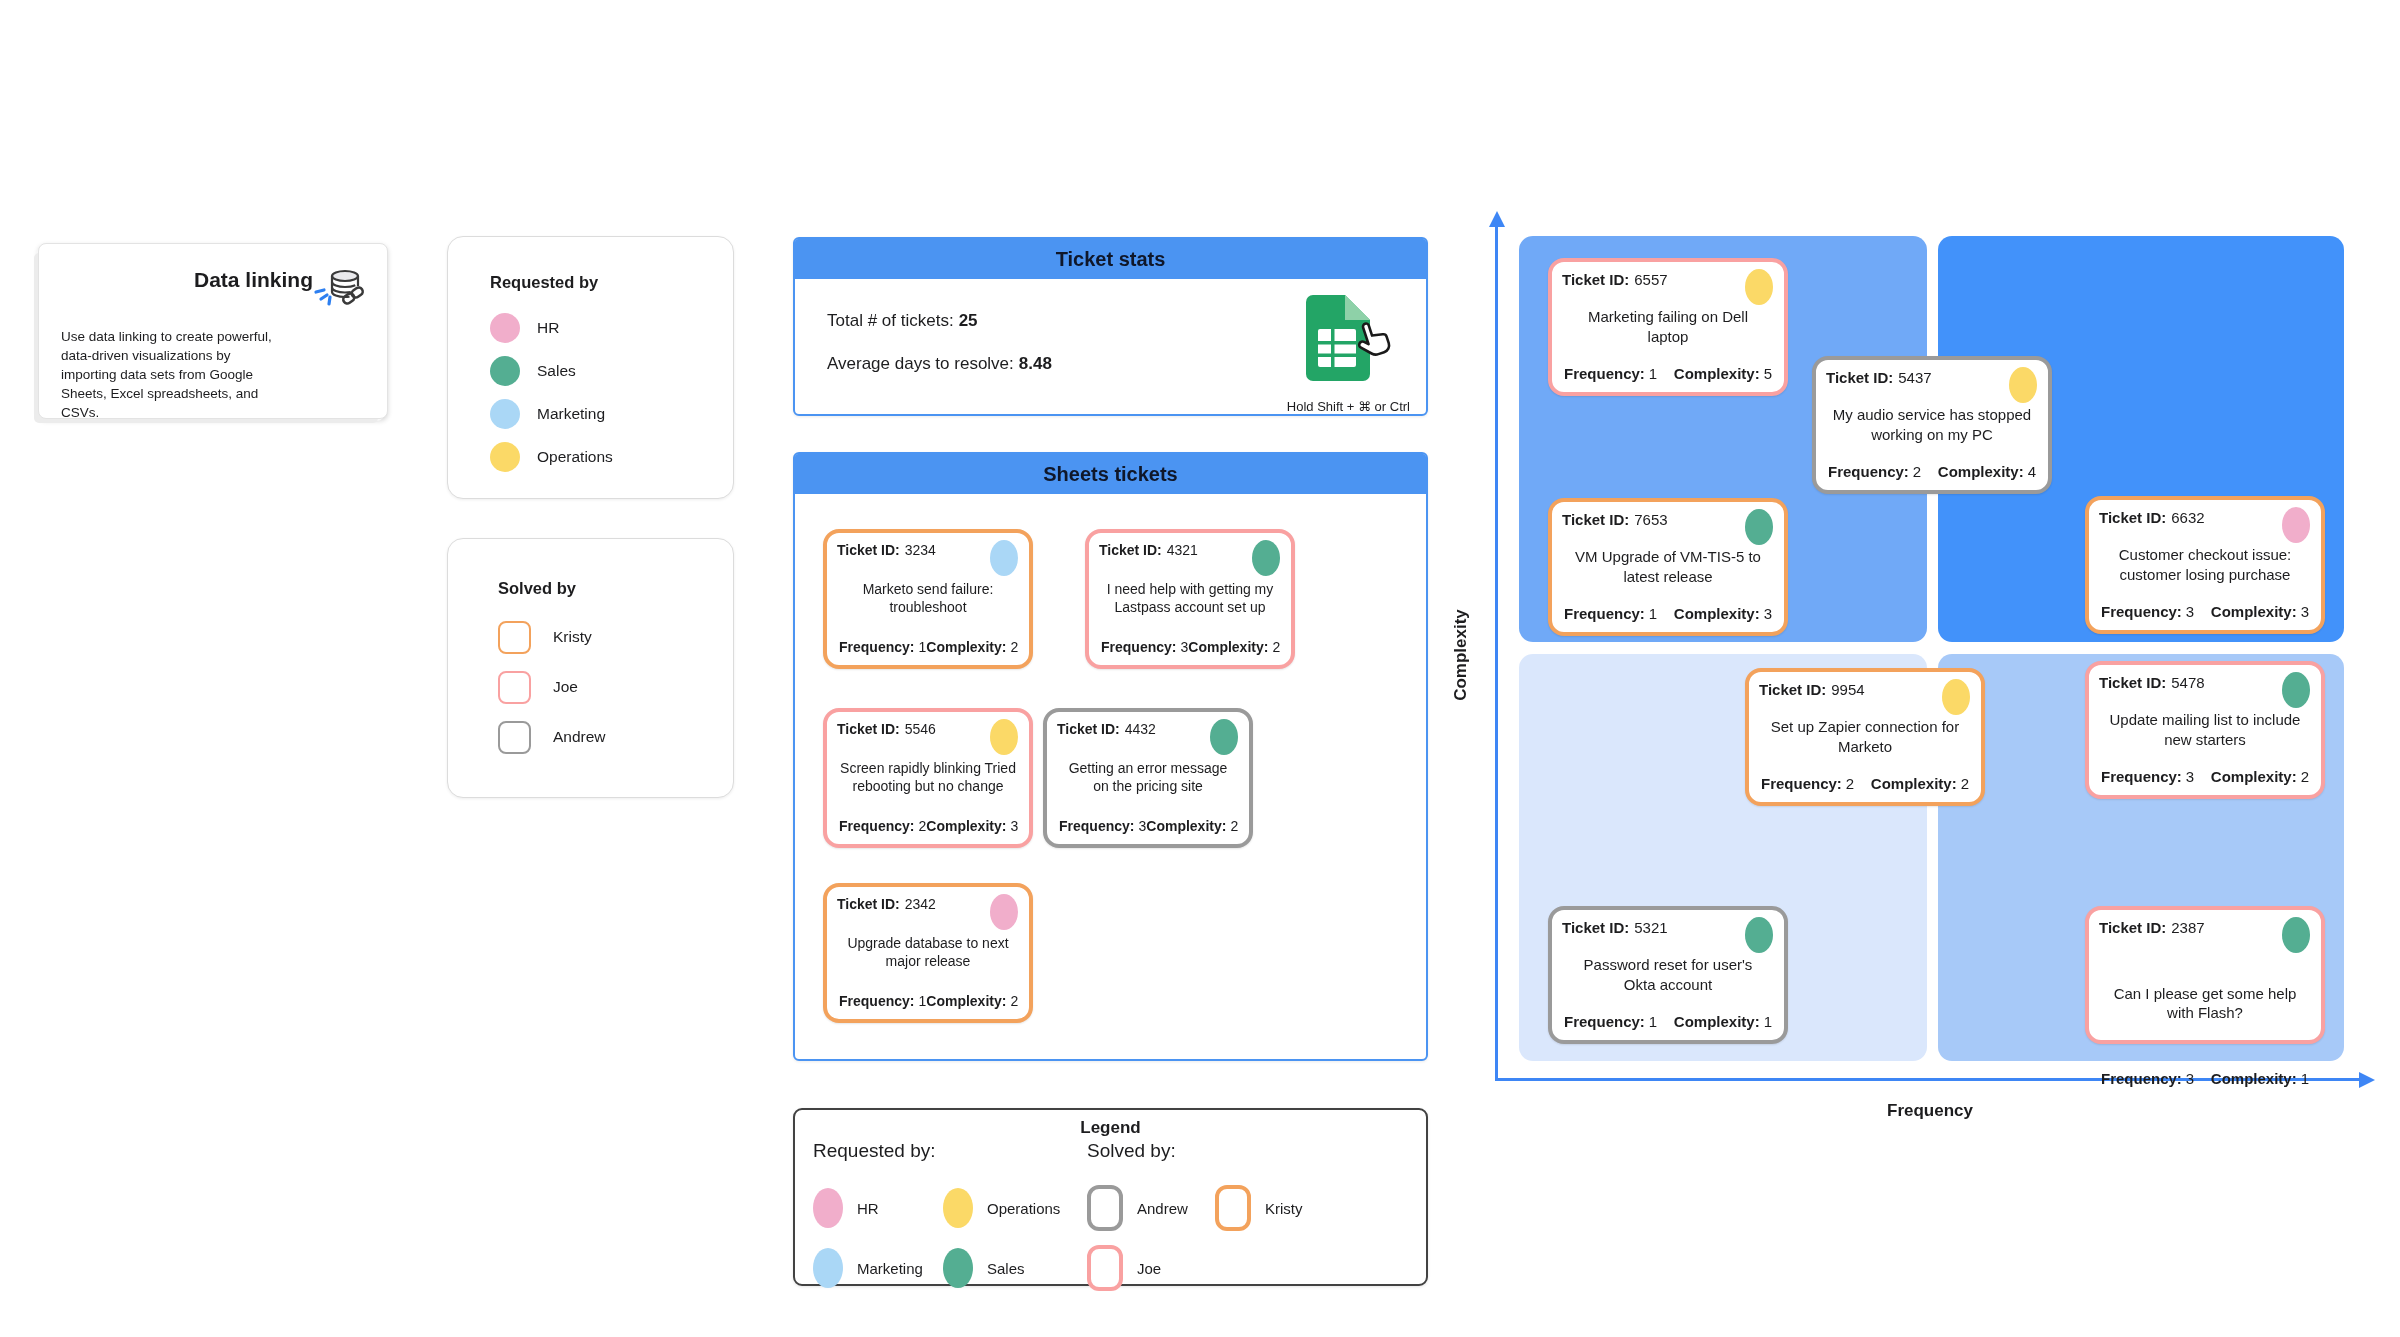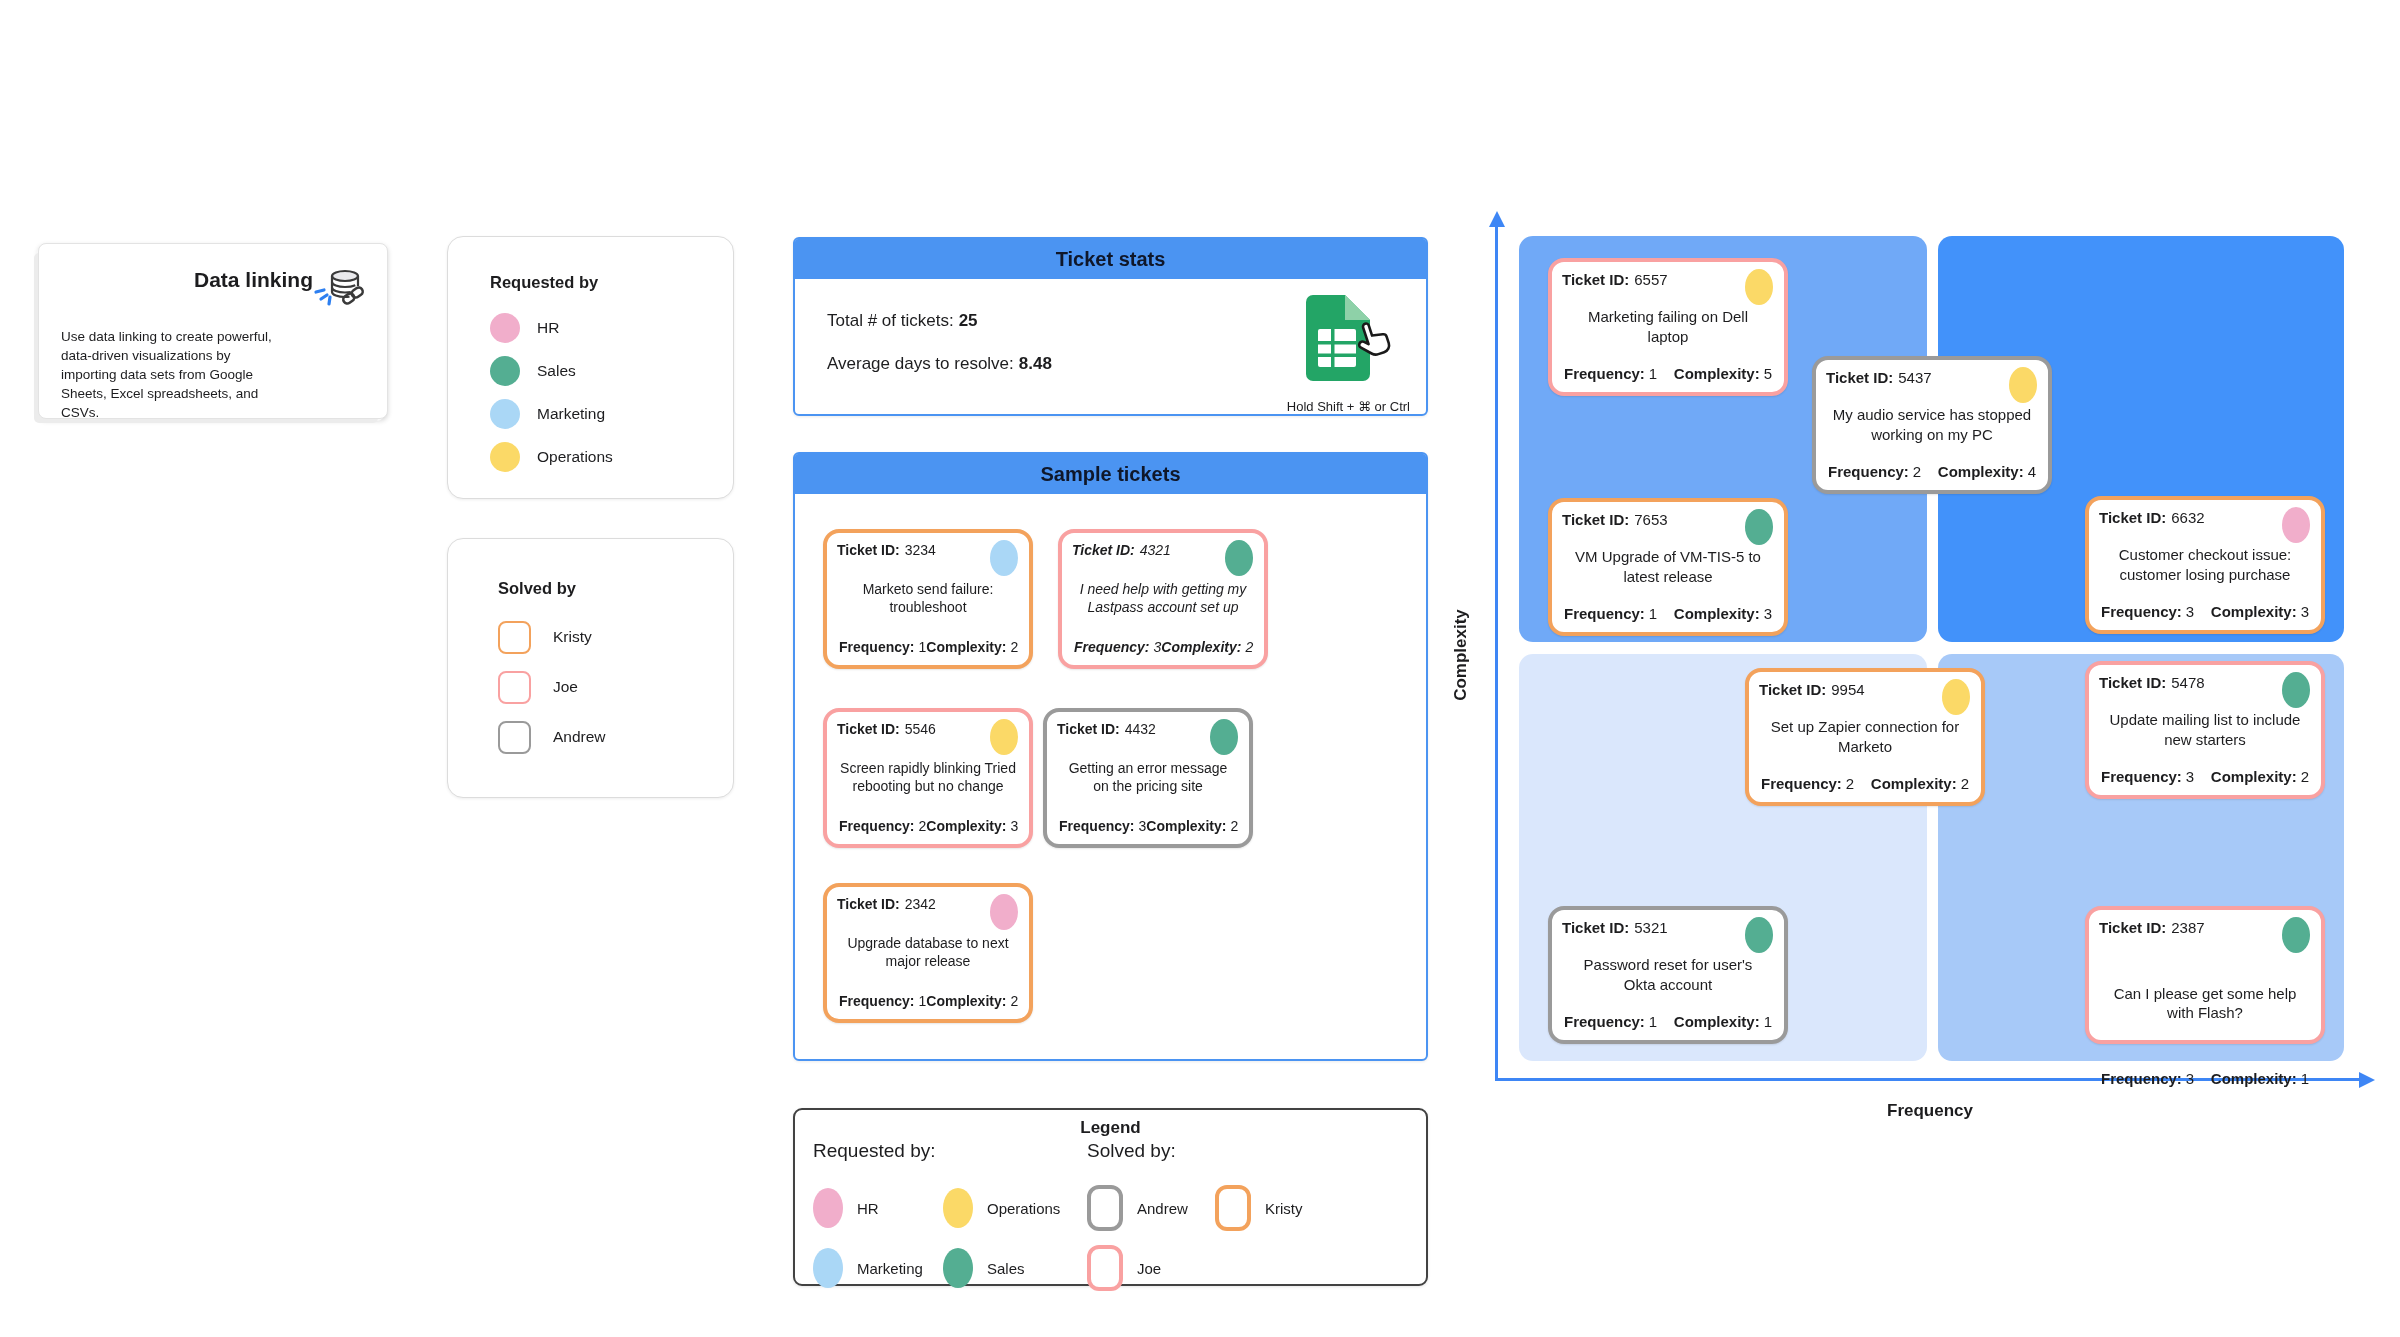--- a/index.html
+++ b/index.html
@@ -188,34 +188,34 @@
               <path d="M16 6 c-1.7 0-3 1.3-3 3 v17.5 l-3.6-3.6 c-1.3-1.3-3.4-1.3-4.7 0 -1.3 1.3-1.3 3.3 0 4.6 l8.3 8.8 c1.6 1.7 3.9 2.7 6.3 2.7 h6 c4 0 7.2-3.2 7.2-7.2 v-6.9 c0-1.7-1.2-3.1-2.9-3.4 l-10.6-2.1 V9 c0-1.7-1.3-3-3-3 Z" fill="#ffffff" stroke="#1a1a1a" stroke-width="2.6" stroke-linejoin="round"></path>
             </g>
           </svg>
         </span>
         <div class="sheets-hint">Hold Shift + ⌘ or Ctrl</div>
       </div>
     </div>
   </section>
 
   <section class="abs panel" id="samples-panel">
-    <div class="panel-header">Sample tickets</div>
+    <div class="panel-header">Sheets tickets</div>
   </section>
 
   <div class="ticket s" style="left: 823px; top: 529px; border-color: rgb(243, 162, 92);">
     <span class="t-id"><b>Ticket ID:</b><span class="v">3234</span></span>
     <span class="t-dot" style="background-color: rgb(170, 215, 246);"></span>
     <div class="t-desc">Marketo send failure: troubleshoot</div>
     <div class="t-foot">
       <span><b>Frequency:</b><span class="v">1</span></span>
       <span><b>Complexity:</b><span class="v">2</span></span>
     </div>
   </div>
 
-  <div class="ticket s" style="left: 1058px; top: 529px; border-color: rgb(249, 161, 161); font-style: italic;">
+  <div class="ticket s" style="left: 1085px; top: 529px; border-color: rgb(249, 161, 161);">
     <span class="t-id"><b>Ticket ID:</b><span class="v">4321</span></span>
     <span class="t-dot" style="background-color: rgb(84, 174, 146);"></span>
     <div class="t-desc">I need help with getting my Lastpass account set up</div>
     <div class="t-foot">
       <span><b>Frequency:</b><span class="v">3</span></span>
       <span><b>Complexity:</b><span class="v">2</span></span>
     </div>
   </div>
 
   <div class="ticket s" style="left: 823px; top: 708px; border-color: rgb(249, 161, 161);">

